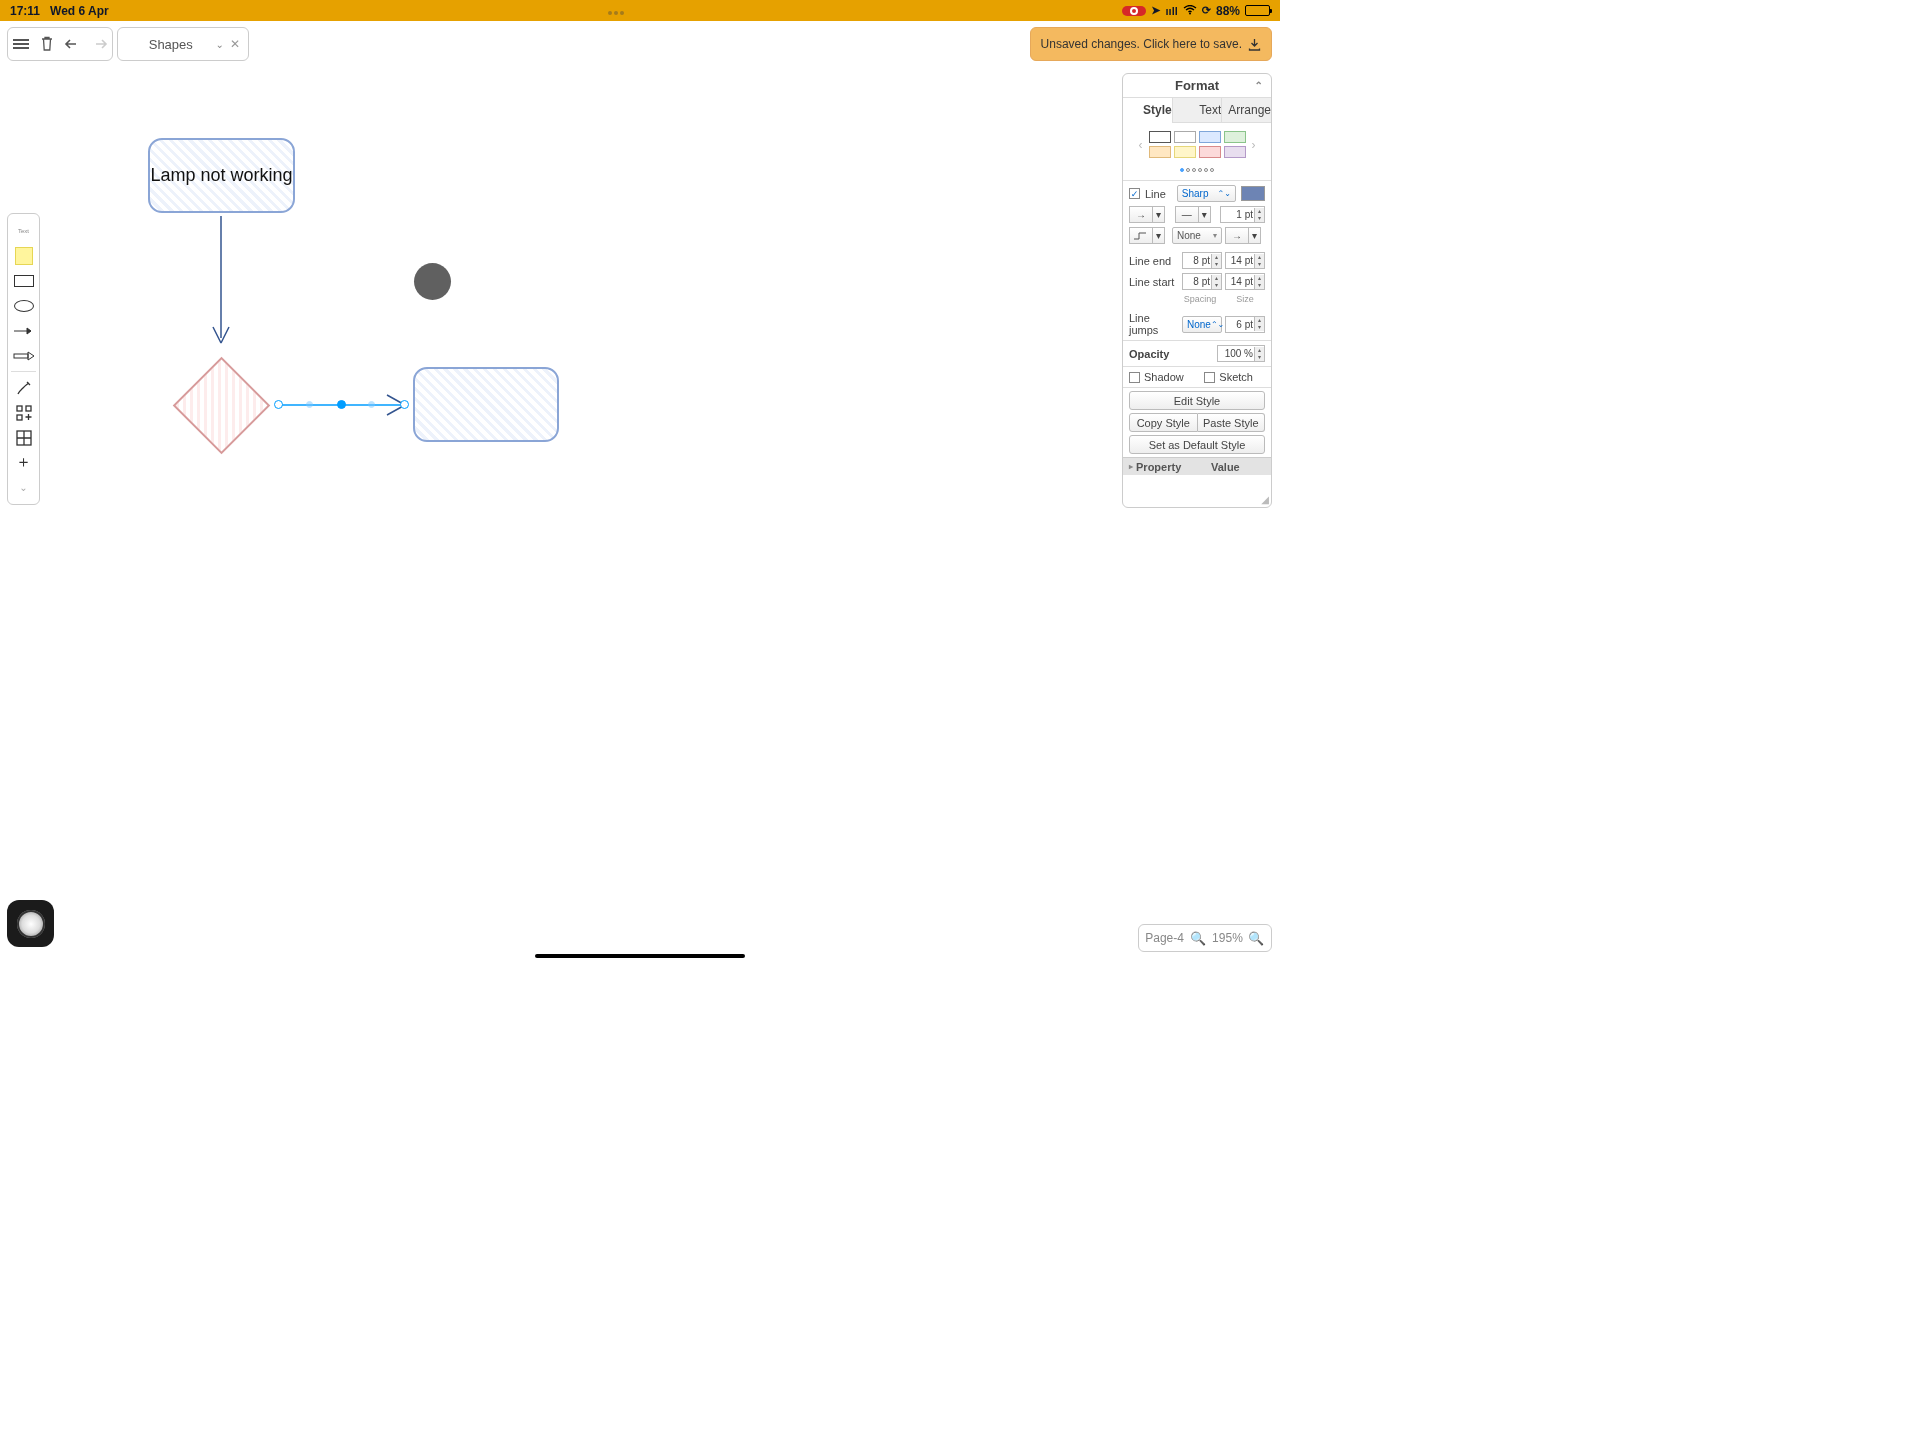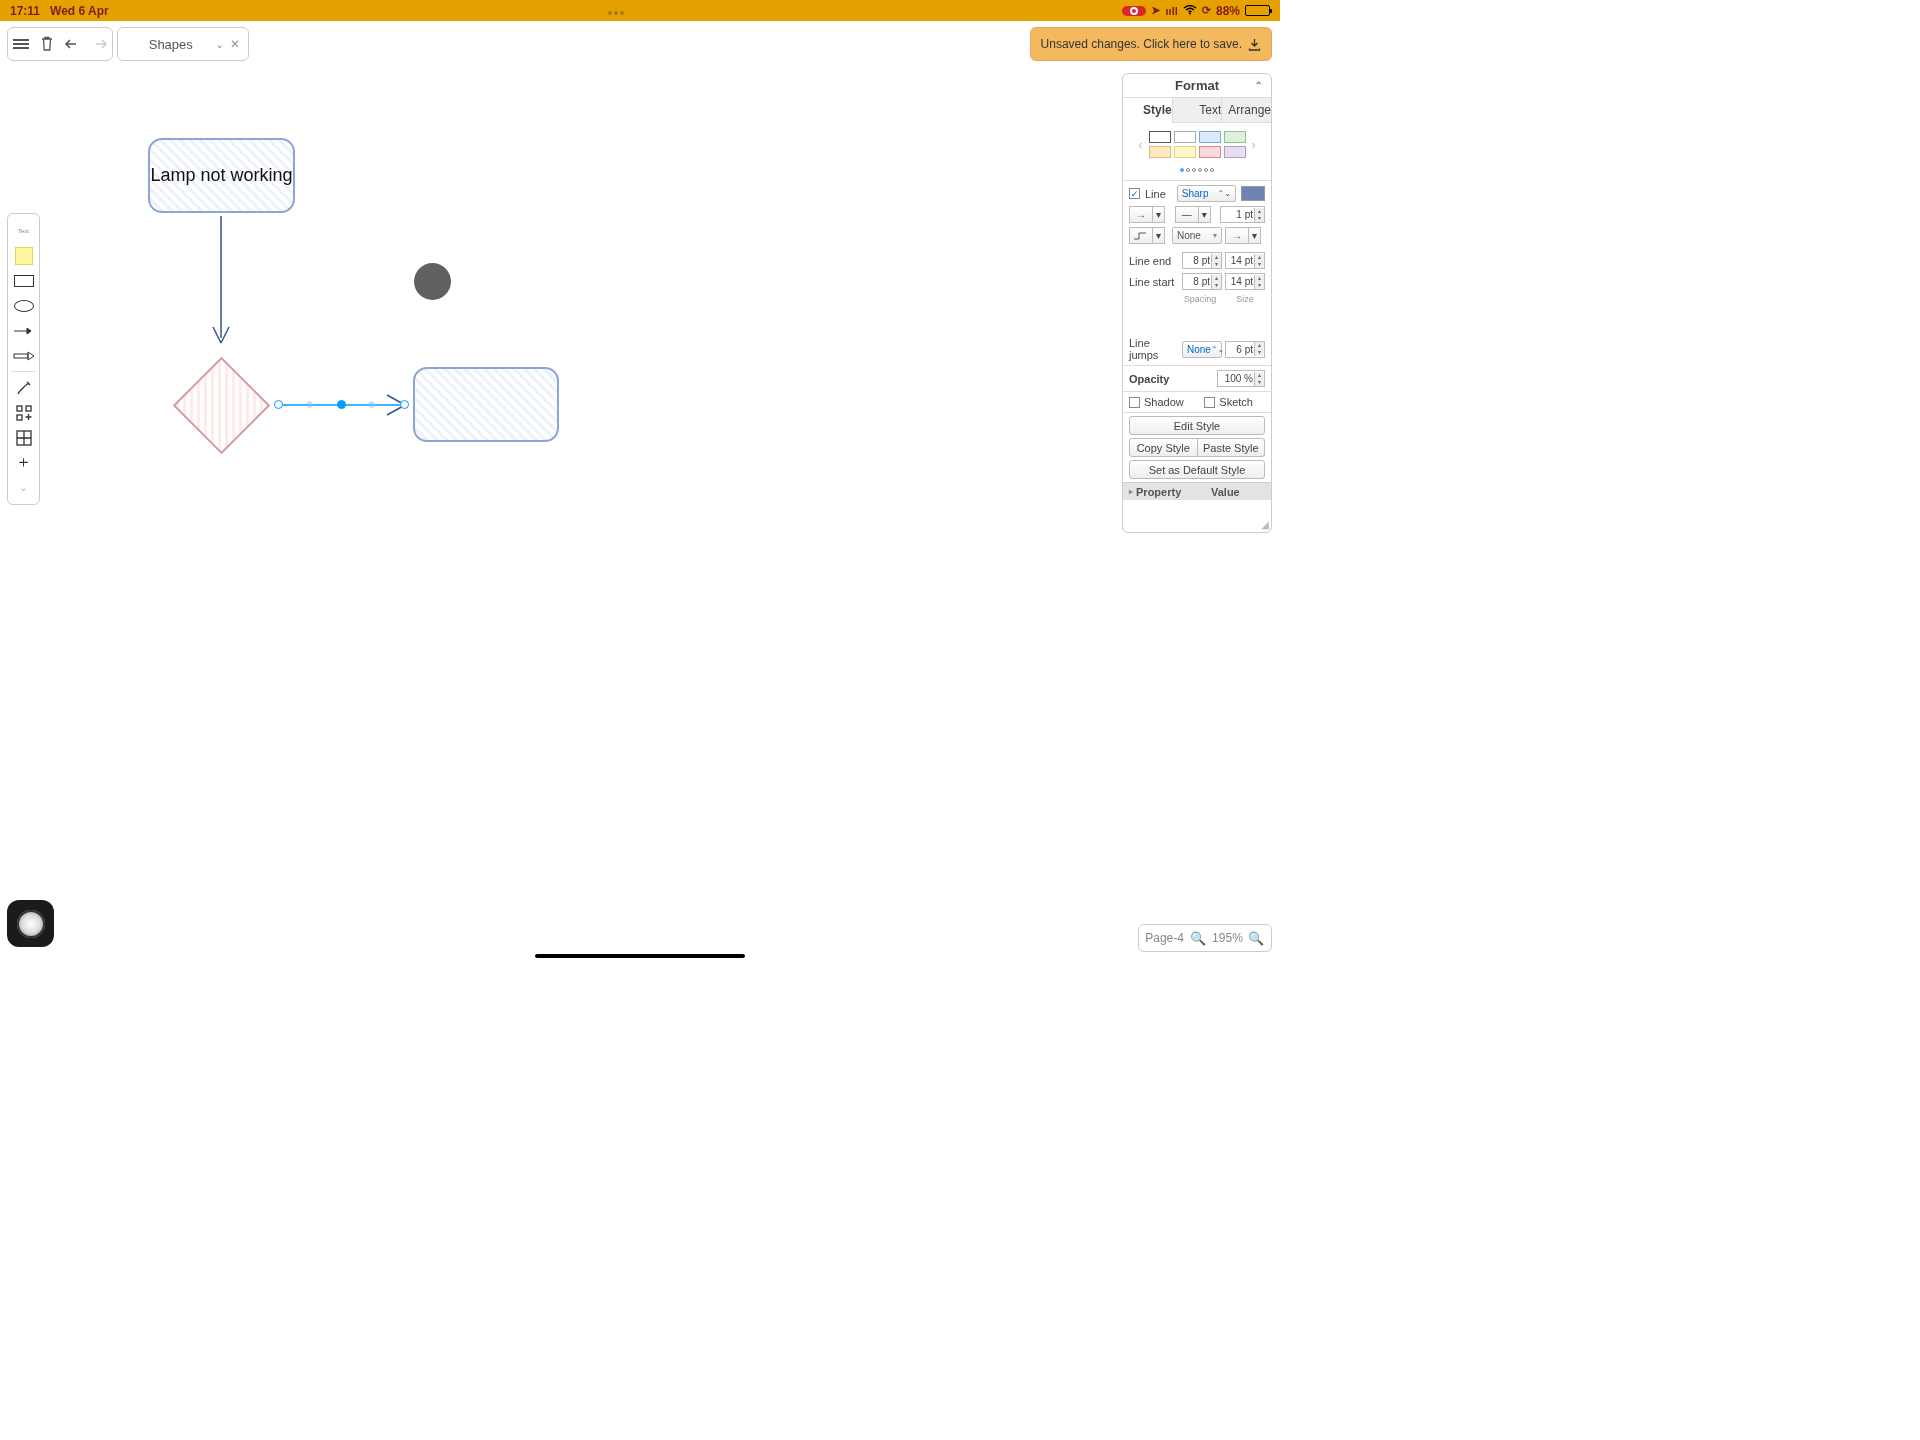--- a/index.html
+++ b/index.html
@@ -1,19 +1,19 @@
 <!DOCTYPE html>
 <html><head>
 <meta charset="utf-8">
 <style>
 * { box-sizing: border-box; margin: 0; padding: 0; font-family: -apple-system, Helvetica, Arial, sans-serif; }
 html, body { width: 1280px; height: 960px; background: #fff; overflow: hidden; }
 
 
-.statusbar { height: 21px; background: #e6a100; display: flex; align-items: center; padding: 0 10px; font-size: 12px; font-weight: 600; color: #7f1d1d; }
+.statusbar { height: 21px; background: #e6a100; display: flex; align-items: center; padding: 0 10px; font-size: 12px; font-weight: 600; color: #0f172a; }
 .statusbar .left { flex: 0 0 auto; }
 .statusbar .center { flex: 1; text-align: center; }
 .statusbar .center .dots span { display:inline-block; width:4px; height:4px; background:#444; border-radius:50%; margin:0 1px; opacity:.4; }
 .statusbar .right { flex: 0 0 auto; display:flex; align-items:center; gap:5px; }
 .rec-pill { background:#d62828; border-radius:9px; padding:1px 8px; display:inline-flex; align-items:center; }
 .rec-pill span { width:8px; height:8px; border:2px solid #fff; border-radius:50%; display:inline-block; }
 .signal-icon, .wifi-icon, .orient-icon, .loc-icon { font-size:11px; }
 .battery { width:25px; height:11px; border:1px solid #000; border-radius:2px; position:relative; }
 .battery::after { content:""; position:absolute; right:-3px; top:3px; width:2px; height:4px; background:#000; border-radius:0 1px 1px 0; }
 .battery .fill { background:#000; height:100%; width:88%; }
@@ -397,21 +397,21 @@
             <div>▾</div>
           </div>
         </div>
     </div>
     <div class="fp-row" style="padding-top:0;">
       <span style="flex:1;"></span>
       <span class="sublabel" style="width:40px;text-align:center;">Spacing</span>
       <span class="sublabel" style="width:40px;text-align:center;">Size</span>
     </div>
 
-    <div class="fp-row" style="gap:3px;margin-top:25px;">
+    <div class="fp-row" style="gap:3px;">
       <label style="flex:1;">Line jumps</label>
       <div class="select-like" style="width:40px;">
           <span>None</span>
           <span class="caret">⌃⌄</span>
         </div>
       <div class="numfield" style="width:40px;">
           <span>6 pt</span>
           <div class="spin">
             <div>▴</div>
             <div>▾</div>

